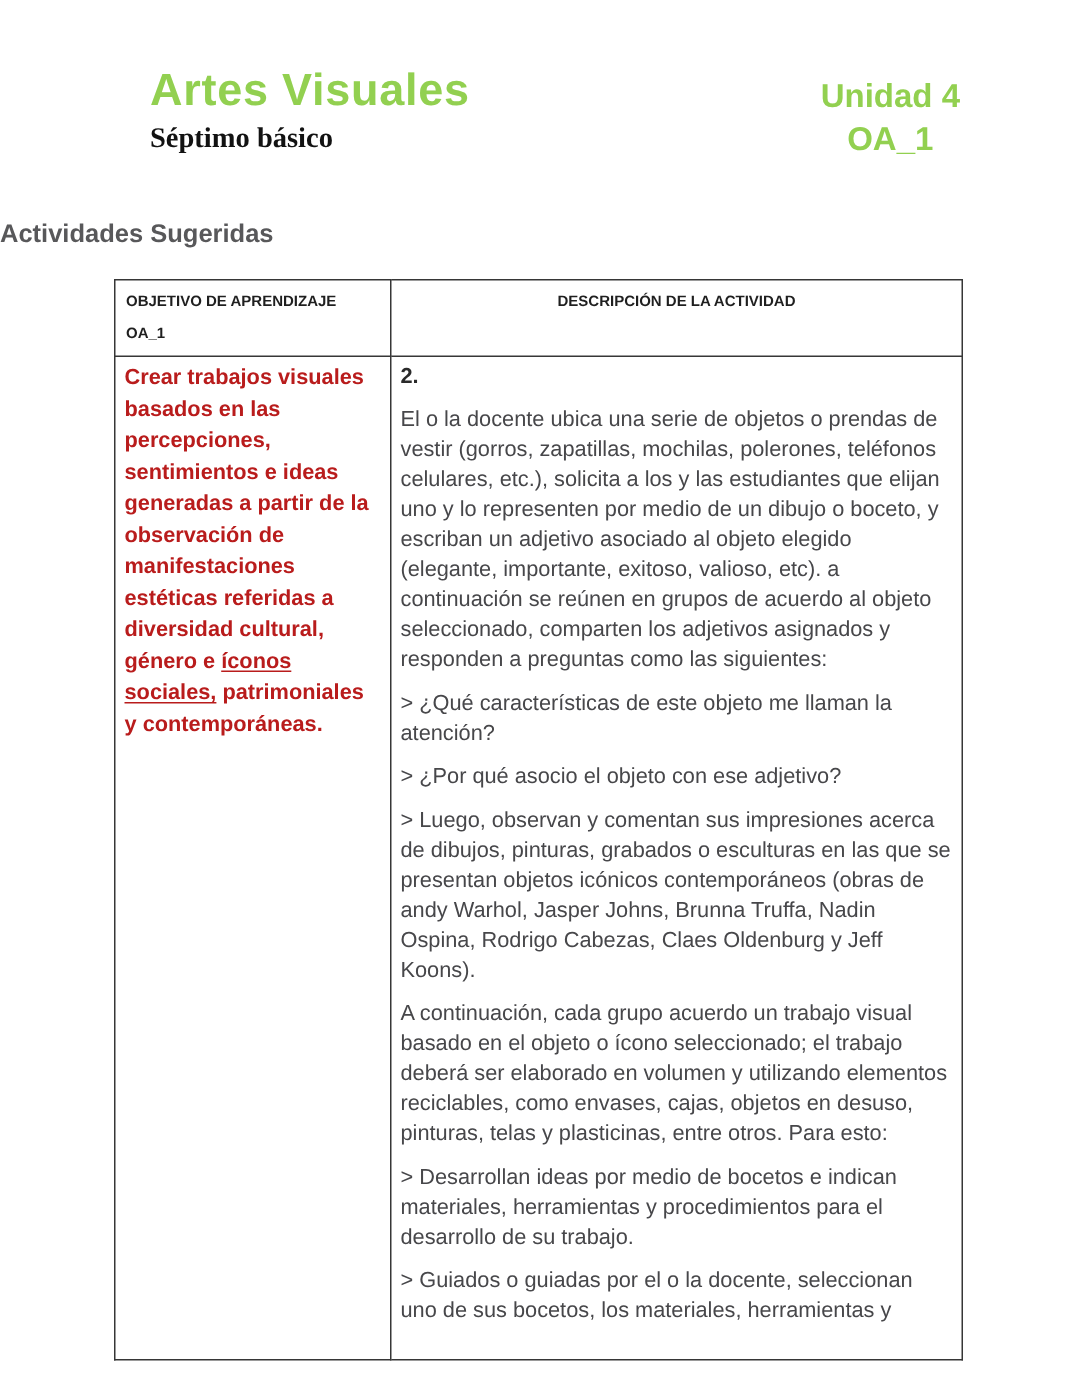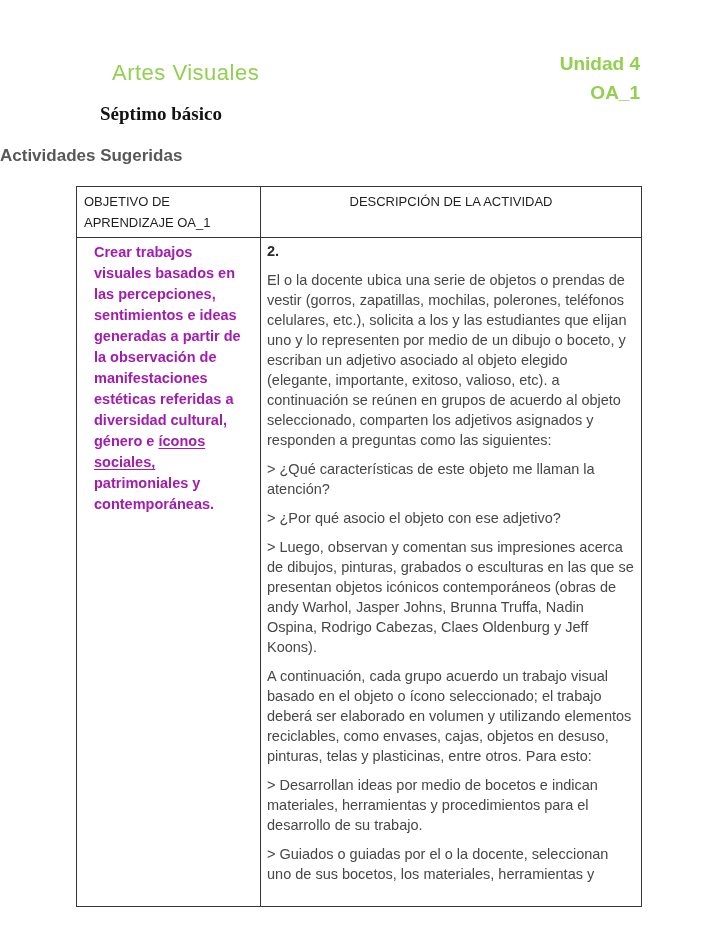--- a/index.html
+++ b/index.html
@@ -24,38 +24,38 @@
     overflow:hidden;
   }
   .doc-header{
     position:absolute;
     left:100px;right:80px;top:44px;
     display:flex;
     justify-content:space-between;
     align-items:flex-start;
   }
   .doc-title{
-    margin:12px;
-    font-size:22px;
-    font-weight:normal;
+    margin:0;
+    font-size:30px;
+    font-weight:bold;
     color:var(--green);
     line-height:34px;
     letter-spacing:0.5px;
   }
   .doc-subtitle{
     font-size:19px;
     font-weight:bold;
     color:#121212;
     line-height:24px;
     margin-top:3px;
     font-family:Liberation Serif, serif;
   }
   .doc-meta{
-    text-align:right;
-    font-size:19px;
+    text-align:center;
+    font-size:22px;
     font-weight:bold;
     color:var(--green);
     line-height:29px;
     padding-top:5px;
   }
   .section-title{
     position:absolute;
     left:0;right:0;top:146px;
     margin:0;
     text-align:left;
@@ -71,39 +71,39 @@
     table-layout:fixed;
   }
   table.activity-table td{
     border:1.5px solid var(--border);
     vertical-align:top;
   }
   .col-obj{width:184px;}
   .col-desc{width:381px;}
   td.th{
     height:50px;
-    font-size:13px;
-    font-weight:normal;
+    font-size:10px;
+    font-weight:bold;
     color:var(--heading_text);
     line-height:21px;
   }
   td.th-left{
     padding:4px 7px;
     text-align:left;
   }
   td.th-right{
     padding:4px 6px;
     text-align:center;
     border-radius:11px;
   }
   td.obj-cell{
-    padding:4px 17px;
+    padding:4px 6px;
     font-size:14.5px;
     font-weight:bold;
-    color:#a21caf;
+    color:#b91c1c;
     line-height:21px;
   }
   td.obj-cell .u{
     text-decoration:underline;
     text-underline-offset:2px;
   }
   td.desc-cell{
     padding:3px 5px 4px 6px;
     font-size:14.5px;
     color:var(--body_text);

